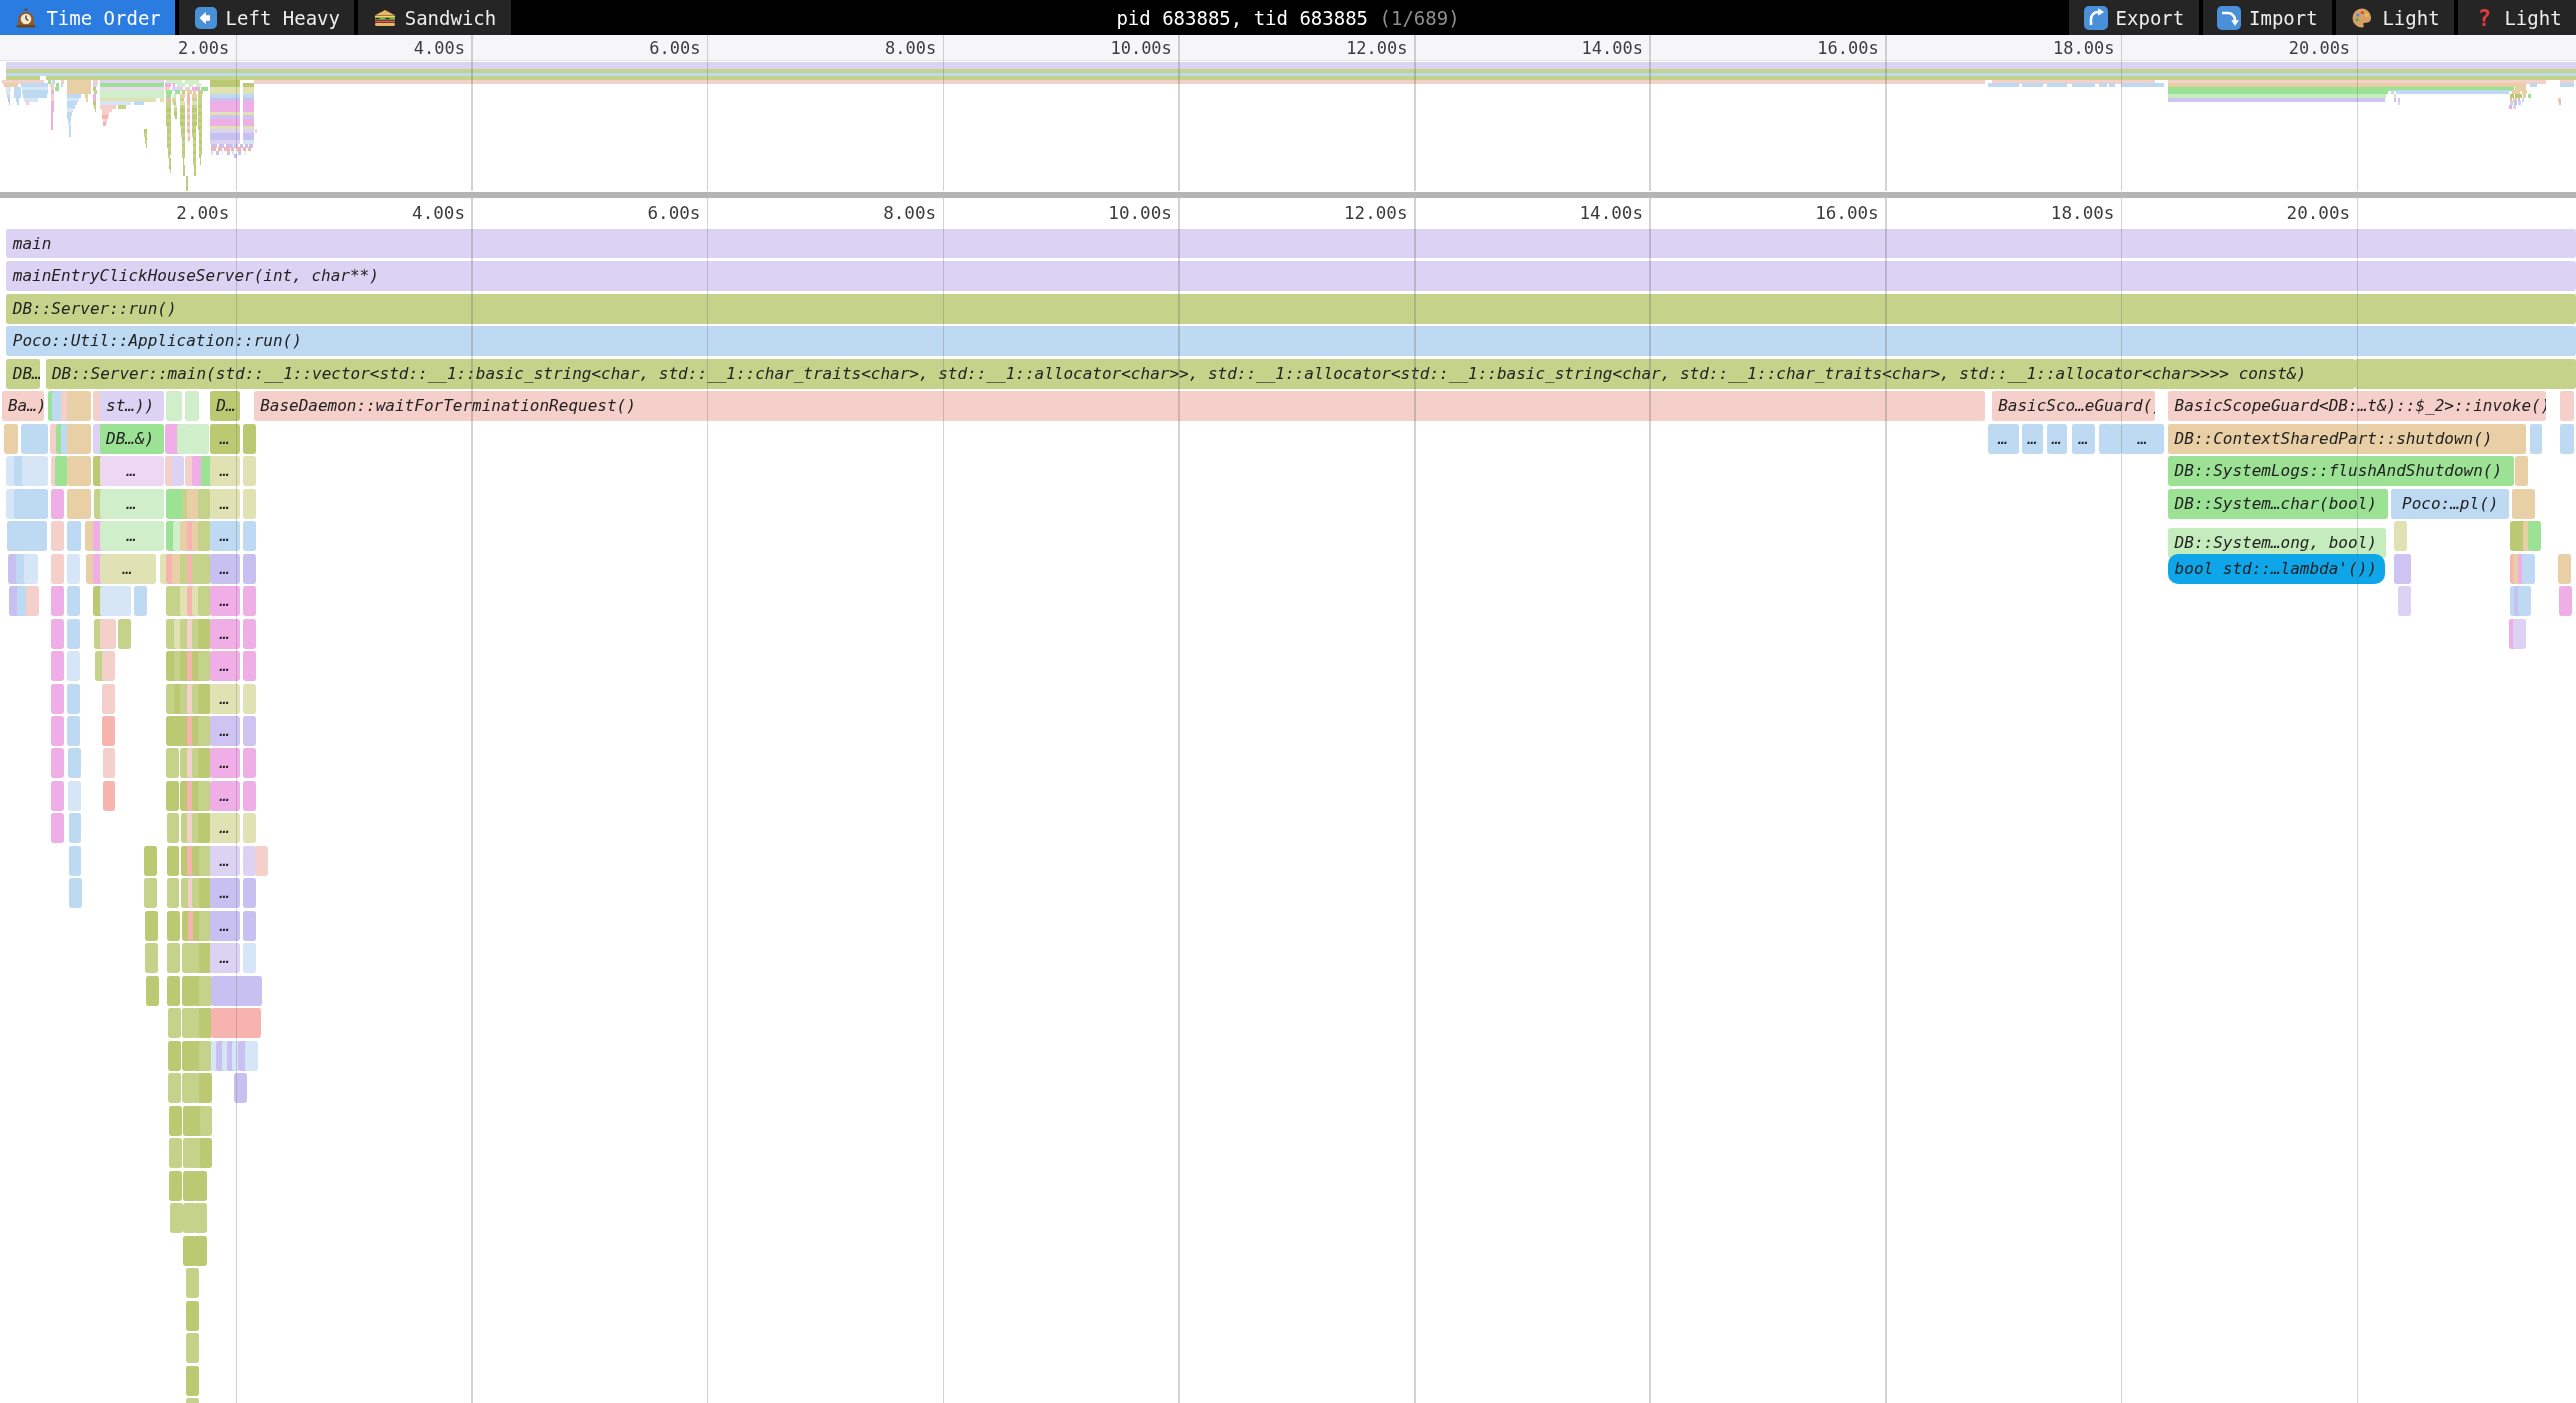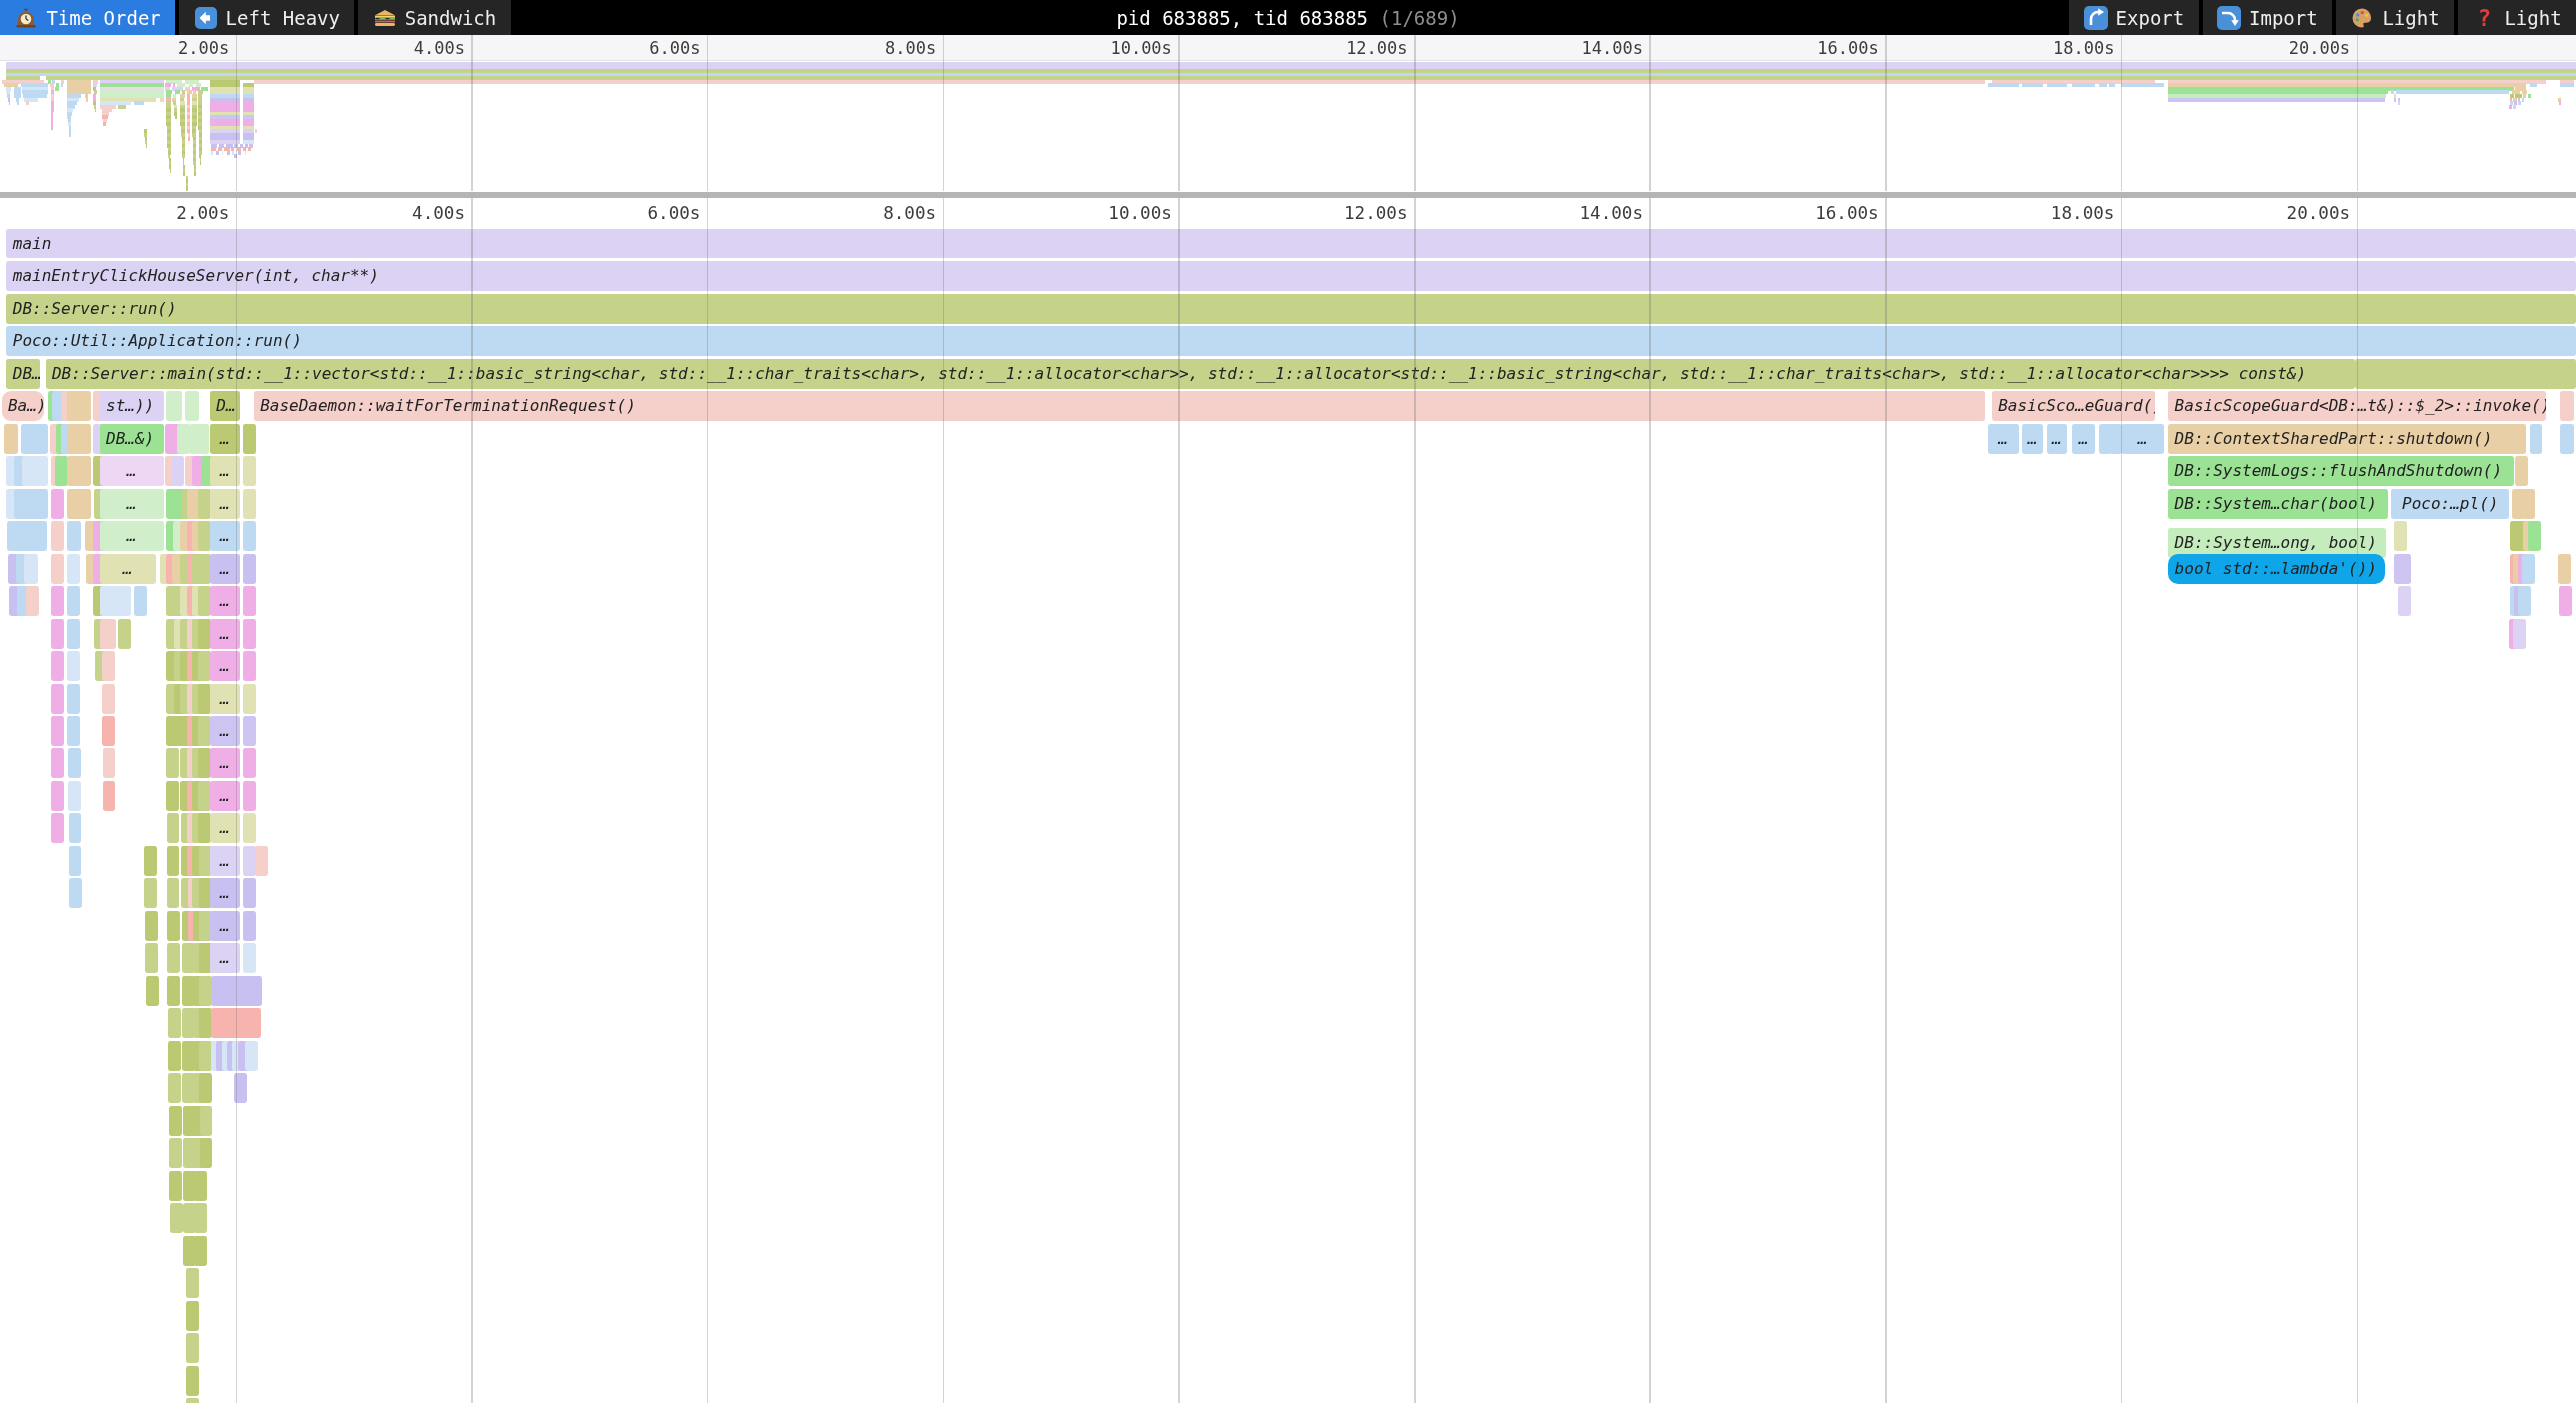--- a/index.html
+++ b/index.html
@@ -530,21 +530,21 @@
       </div>
       <div class="flame-row" style="top: 98px;">
         <div class="frame" style="left: 0.25%; width: 99.75%; background: rgb(190, 217, 242);">Poco::Util::Application::run()</div>
       </div>
       <div class="flame-row" style="top: 131px;">
         <div class="frame" style="left: 0.25%; width: 1.3%; background: rgb(197, 210, 138);">DB…)</div>
         <div class="frame" style="left: 1.77%; width: 89.65%; background: rgb(197, 210, 138);">DB::Server::main(std::__1::vector&lt;std::__1::basic_string&lt;char, std::__1::char_traits&lt;char&gt;, std::__1::allocator&lt;char&gt;&gt;, std::__1::allocator&lt;std::__1::basic_string&lt;char, std::__1::char_traits&lt;char&gt;, std::__1::allocator&lt;char&gt;&gt;&gt;&gt; const&amp;)</div>
         <div class="frame" style="left: 91.42%; width: 8.58%; background: rgb(197, 210, 138);"></div>
       </div>
       <div class="flame-row" style="top: 163px;">
-        <div class="frame" style="left: 0.06%; width: 1.65%; background: rgb(245, 207, 201); border-radius: 9px;">Ba…)</div>
+        <div class="frame" style="left: 0.06%; width: 1.65%; background: rgb(245, 207, 201);">Ba…)</div>
         <div class="frame" style="left: 1.86%; width: 0.12%; background: rgb(156, 226, 149);"></div>
         <div class="frame" style="left: 2.02%; width: 0.1%; background: rgb(190, 217, 242);"></div>
         <div class="frame" style="left: 2.35%; width: 0.15%; background: rgb(245, 207, 201);"></div>
         <div class="frame" style="left: 2.6%; width: 0.93%; background: rgb(232, 207, 166);"></div>
         <div class="frame" style="left: 3.62%; width: 0.19%; background: rgb(245, 207, 201);"></div>
         <div class="frame" style="left: 3.87%; width: 2.48%; background: rgb(220, 211, 244);">st…))</div>
         <div class="frame" style="left: 6.44%; width: 0.62%; background: rgb(207, 238, 201);"></div>
         <div class="frame" style="left: 7.18%; width: 0.56%; background: rgb(207, 238, 201);"></div>
         <div class="frame" style="left: 8.15%; width: 1.15%; background: rgb(186, 201, 114);">D…</div>
         <div class="frame" style="left: 9.85%; width: 67.2%; background: rgb(245, 207, 201);">BaseDaemon::waitForTerminationRequest()</div>

